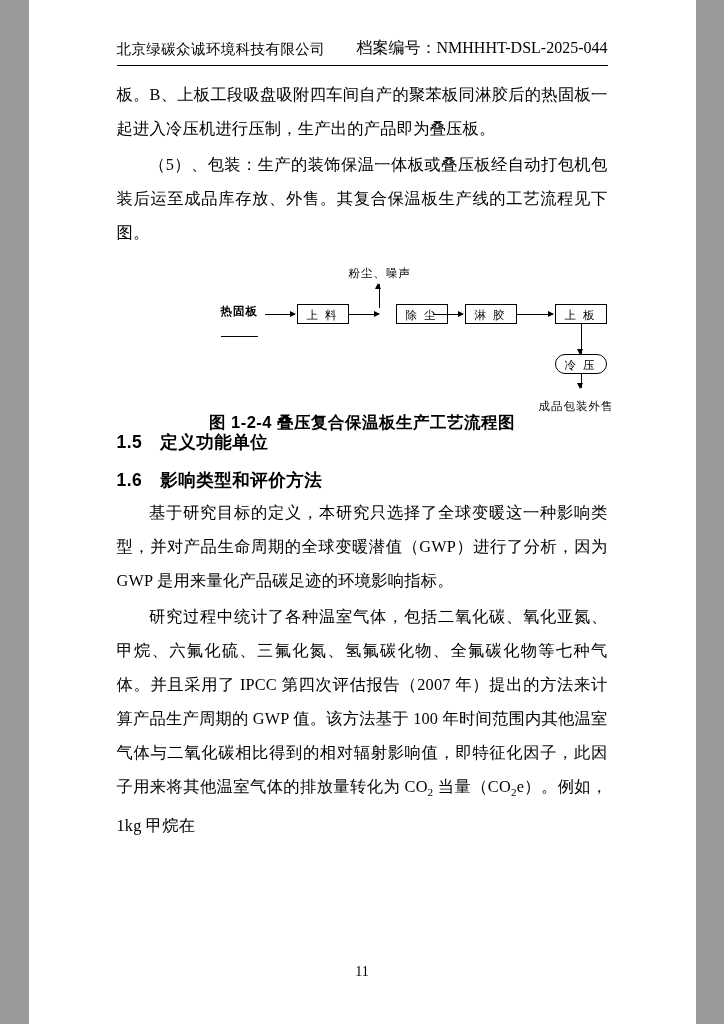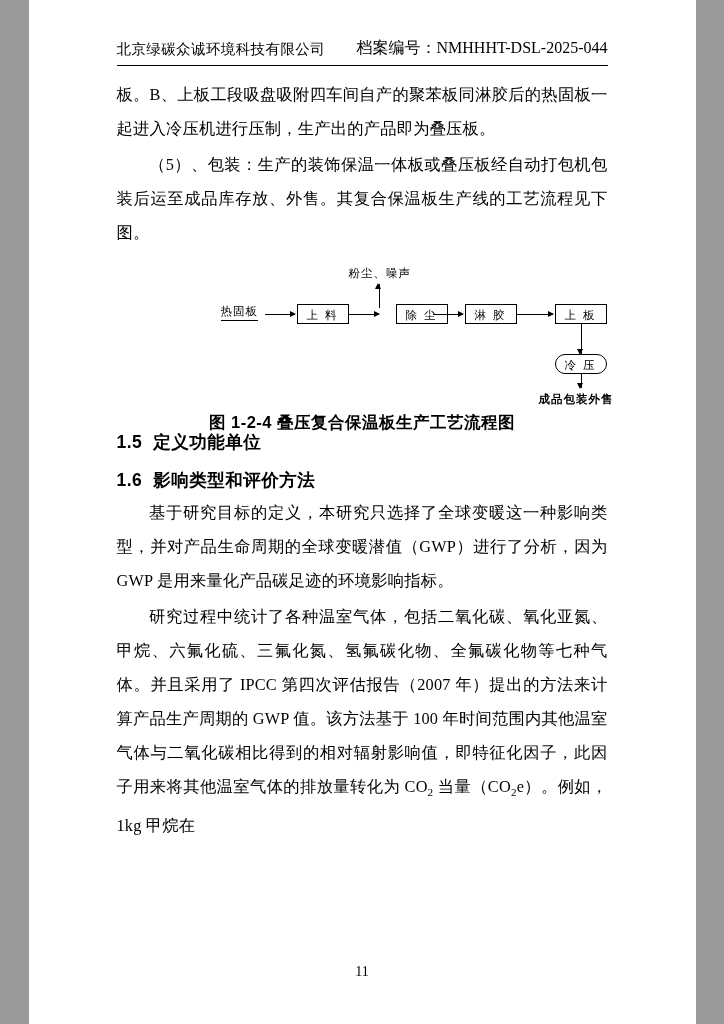--- a/index.html
+++ b/index.html
@@ -58,21 +58,21 @@
   }
   
   h2.sec {
     font-size: 17.5px;
     font-weight: bold;
     margin: 14px 0 4px 0;
     font-family: "Liberation Sans", sans-serif;
     letter-spacing: 0.5px;
   }
   h2.sec .num {
-    margin-right: 11px;
+    margin-right: 18px;
   }
   
   .figure {
     margin: 16px 0 4px 0;
     position: relative;
     height: 150px;
   }
   .flow {
     position: relative;
     width: 100%;
@@ -179,39 +179,39 @@
     <p class="body">板。B、上板工段吸盘吸附四车间自产的聚苯板同淋胶后的热固板一起进入冷压机进行压制，生产出的产品即为叠压板。</p>
 
     <p class="body indent">（5）、包装：生产的装饰保温一体板或叠压板经自动打包机包装后运至成品库存放、外售。其复合保温板生产线的工艺流程见下图。</p>
 
     <div class="figure">
       <div class="flow">
 
         <div class="plain" style="left:232px; top:0px;text-align:center;">粉尘、噪声</div>
         <div class="varrow up" style="left:262px; top:18px; height:24px;"></div>
 
-        <div class="plain" style="left:104px; top:38px; font-weight:normal; border-bottom:1px solid #000; padding-bottom:1px;">热固板</div>
+        <div class="plain" style="left:104px; top:38px; font-weight:bold; border-bottom:1px solid #000; padding-bottom:17px;">热固板</div>
         <div class="harrow" style="left:148px; top:48px; width:30px;"></div>
 
         <div class="node" style="left:180px; top:38px; width:52px;">上 料</div>
         <div class="harrow" style="left:232px; top:48px; width:30px;"></div>
 
         <div class="node" style="left:279px; top:38px; width:52px;">除 尘</div>
         <div class="harrow" style="left:316px; top:48px; width:30px;"></div>
 
         <div class="node" style="left:348px; top:38px; width:52px;">淋 胶</div>
         <div class="harrow" style="left:400px; top:48px; width:36px;"></div>
 
         <div class="node" style="left:438px; top:38px; width:52px;">上 板</div>
 
         <div class="varrow down" style="left:464px; top:58px; height:30px;"></div>
         <div class="node" style="left:438px; top:88px; width:52px;border-radius:10px;">冷 压</div>
 
         <div class="varrow down" style="left:464px; top:108px; height:14px;"></div>
-        <div class="plain" style="left:422px; top:126px; font-weight:bold;">成品包装外售</div>
+        <div class="plain" style="left:422px; top:133px; font-weight:normal;">成品包装外售</div>
       </div>
       <div class="fig-caption">图 1-2-4 叠压复合保温板生产工艺流程图</div>
     </div>
 
     <h2 class="sec">
       <span class="num">1.5</span><span>定义功能单位</span>
     </h2>
 
 
     <h2 class="sec">

